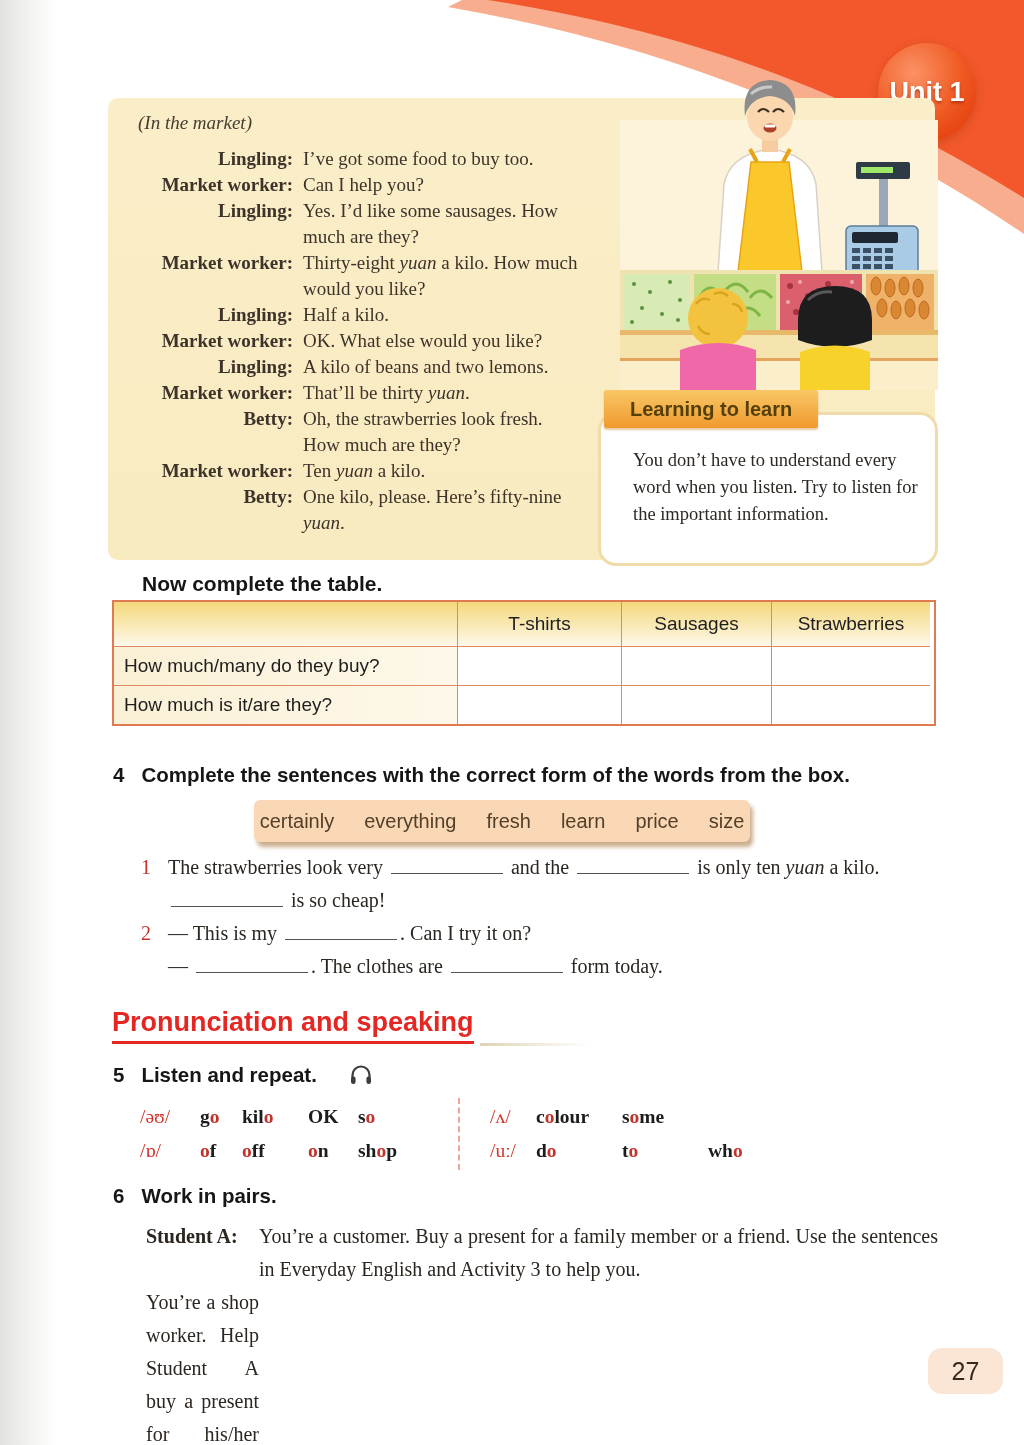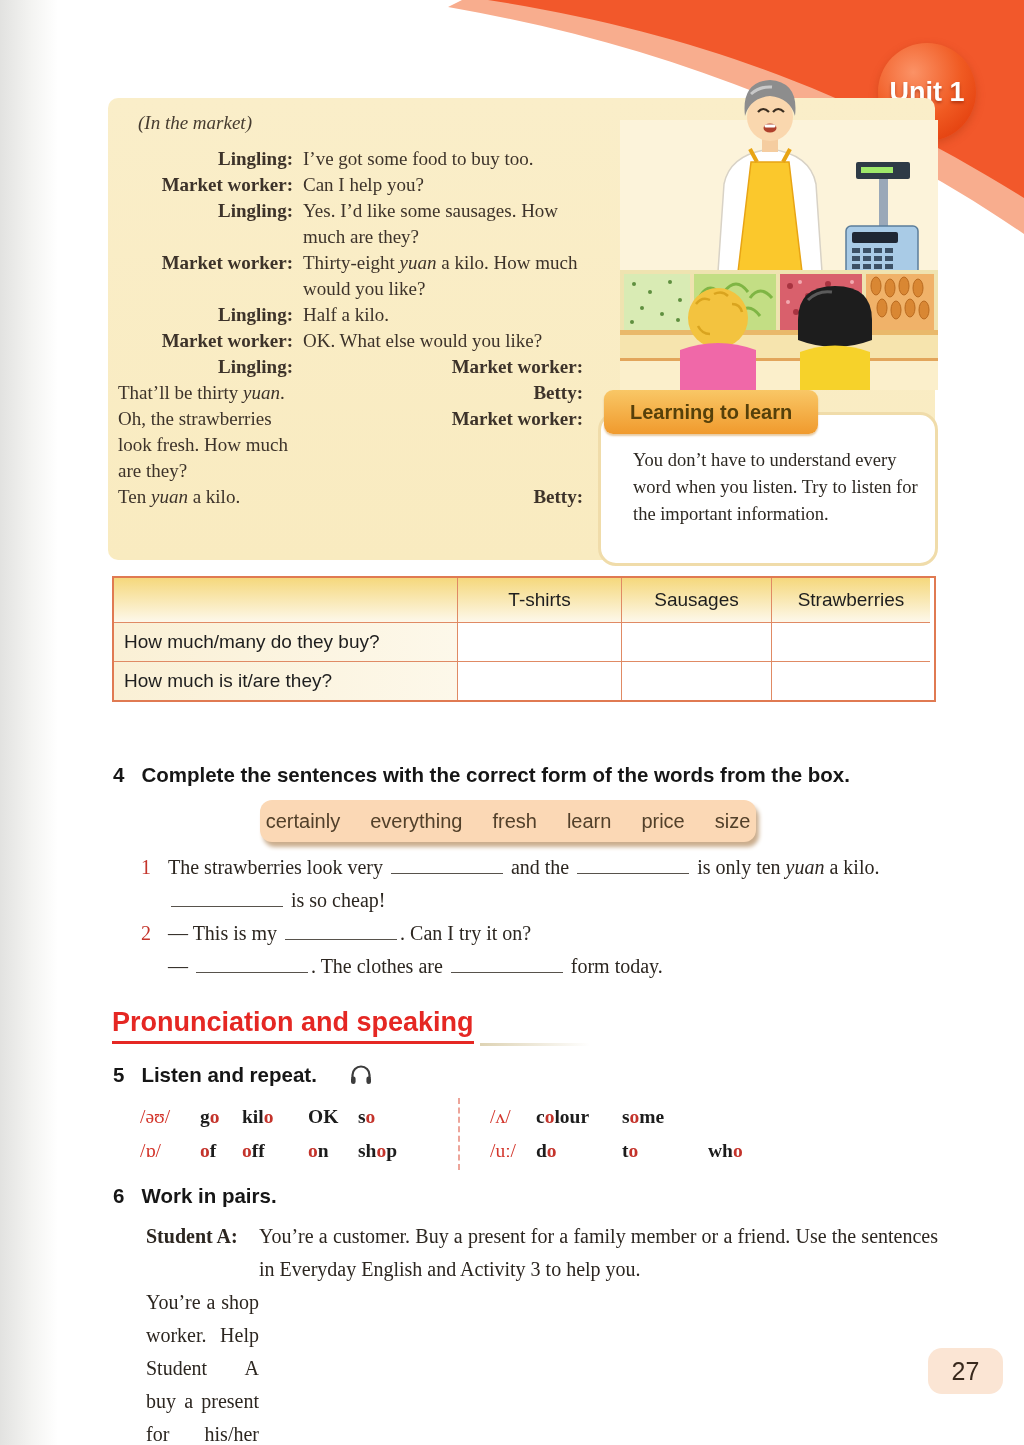--- a/index.html
+++ b/index.html
@@ -22,47 +22,47 @@
     background:linear-gradient(to bottom,#faeec9,#f9ebc0);}
   .setting{left:138px;top:112px;font-style:italic;font-size:19px;color:#463c30;}
   .dialogue-lines{left:118px;top:146px;display:grid;grid-template-columns:175px 280px;
     column-gap:10px;font-size:19px;line-height:26px;color:#3d332a;}
   .speaker{text-align:right;font-weight:bold;white-space:nowrap;}
   .dlg-text .it{font-style:italic;}
   
   .illustration{left:620px;top:56px;width:318px;height:334px;}
   
   .learning{left:598px;top:390px;width:340px;height:176px;}
-  .learning .tab{position:absolute;left:6px;top:0;height:44px;padding:0 26px;z-index:2;
-    background:linear-gradient(#f9c766,#f09a2d);border-radius:9px;
+  .learning .tab{position:absolute;left:6px;top:0;height:38px;padding:0 26px;z-index:2;
+    background:linear-gradient(#f9c766,#f09a2d);border-radius:2px;
     display:flex;align-items:center;font-family:"Liberation Sans",sans-serif;
     font-weight:bold;font-size:20px;color:#55400a;box-shadow:0 2px 2px rgba(190,120,20,.4);}
   .learning .lbox{position:absolute;left:0;top:22px;width:334px;height:148px;background:#fff;
     border:3px solid #f0dcaa;border-radius:18px;}
   .learning .lbox p{margin:32px 16px 0 32px;font-size:18.5px;line-height:27px;color:#2d2822;}
   
   .h-sans{font-family:"Liberation Sans",sans-serif;font-weight:bold;color:#161616;}
   .now-heading{left:142px;top:572px;font-size:21px;}
   .act-heading{display:flex;gap:17px;font-size:20.5px;}
   .act4-heading{left:113px;top:763px;width:810px;}
   .act5-heading{left:113px;top:1062px;align-items:center;}
   .act6-heading{left:113px;top:1184px;}
   
-  .tbl{left:112px;top:576px;width:820px;border:2px solid #e07a52;
+  .tbl{left:112px;top:600px;width:820px;border:2px solid #e07a52;
     font-family:"Liberation Sans",sans-serif;font-size:19px;color:#1e1e1e;
     display:grid;grid-template-columns:344px 164px 150px 158px;}
   .tbl .cell{border-right:1.5px solid #e08a64;border-bottom:1.5px solid #e08a64;
     display:flex;align-items:center;}
   .tbl .cell:nth-child(4n){border-right:none;}
   .tbl .hrow{height:44px;background:linear-gradient(#f5d87c,#fdf8ea);justify-content:center;}
   .tbl .brow{height:38px;background:#fff;}
   .tbl .rlabel{background:linear-gradient(to right,#faf0d5,#fdf8ea);padding-left:10px;}
   .tbl .last{border-bottom:none;}
   
-  .word-box{left:260px;top:800px;width:496px;height:42px;background:#fbd8b5;border-radius:12px;
+  .word-box{left:254px;top:800px;width:496px;height:42px;background:#fbd8b5;border-radius:6px;
     box-shadow:3px 5px 4px #cbae8e;display:flex;align-items:center;justify-content:center;
     gap:30px;font-family:"Liberation Sans",sans-serif;font-size:20px;color:#52402a;}
   
   .sentences{left:141px;top:851px;width:802px;font-size:20px;line-height:33px;}
   .sentence{display:grid;grid-template-columns:27px 1fr;}
   .snum{color:#c4342b;}
   .blank{display:inline-block;width:112px;height:15px;border-bottom:1.6px solid #57524c;margin:0 3px;}
   .it{font-style:italic;}
   
   .pron-heading{left:112px;top:1007px;font-family:"Liberation Sans",sans-serif;font-weight:bold;
@@ -110,27 +110,29 @@
       <div class="dlg-text"><span>Can I help you?</span></div>
       <div class="speaker">Lingling:</div>
       <div class="dlg-text"><span>Yes. I’d like some sausages. How much are they?</span></div>
       <div class="speaker">Market worker:</div>
       <div class="dlg-text"><span>Thirty-eight </span><span class="it">yuan</span><span> a kilo. How much would you like?</span></div>
       <div class="speaker">Lingling:</div>
       <div class="dlg-text"><span>Half a kilo.</span></div>
       <div class="speaker">Market worker:</div>
       <div class="dlg-text"><span>OK. What else would you like?</span></div>
       <div class="speaker">Lingling:</div>
+      <div class="dlg-text"><span>A kilo of beans and two lemons.</span></div>
       <div class="speaker">Market worker:</div>
       <div class="dlg-text"><span>That’ll be thirty </span><span class="it">yuan</span><span>.</span></div>
       <div class="speaker">Betty:</div>
       <div class="dlg-text"><span>Oh, the strawberries look fresh. How much are they?</span></div>
       <div class="speaker">Market worker:</div>
       <div class="dlg-text"><span>Ten </span><span class="it">yuan</span><span> a kilo.</span></div>
       <div class="speaker">Betty:</div>
+      <div class="dlg-text"><span>One kilo, please. Here’s fifty-nine </span><span class="it">yuan</span><span>.</span></div>
     </div>
 
   <svg class="abs illustration" viewBox="0 0 318 334">
     <rect x="0" y="64" width="318" height="214" fill="#fcf3da"></rect>
     <rect x="0" y="278" width="318" height="56" fill="#fbefcb"></rect>
 
     <g>
       <path d="M104 128 Q110 98 150 93 Q190 98 196 128 L202 216 L98 216 Z" fill="#ffffff" stroke="#d8d2c6" stroke-width="1.5"></path>
       <rect x="142" y="80" width="16" height="16" fill="#f5cda0"></rect>
       <path d="M131 106 L169 106 L182 216 L118 216 Z" fill="#fbc82c" stroke="#e8a414" stroke-width="1.5"></path>

